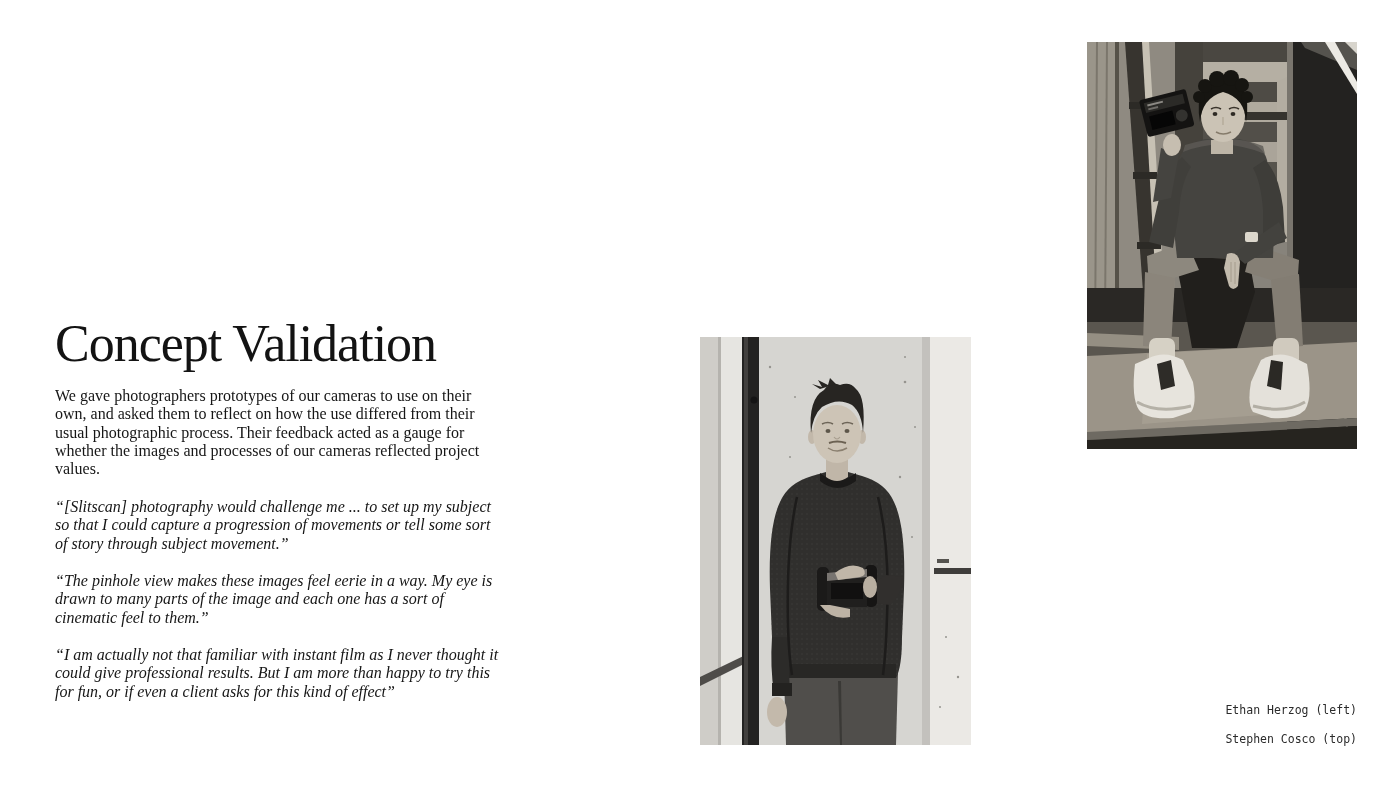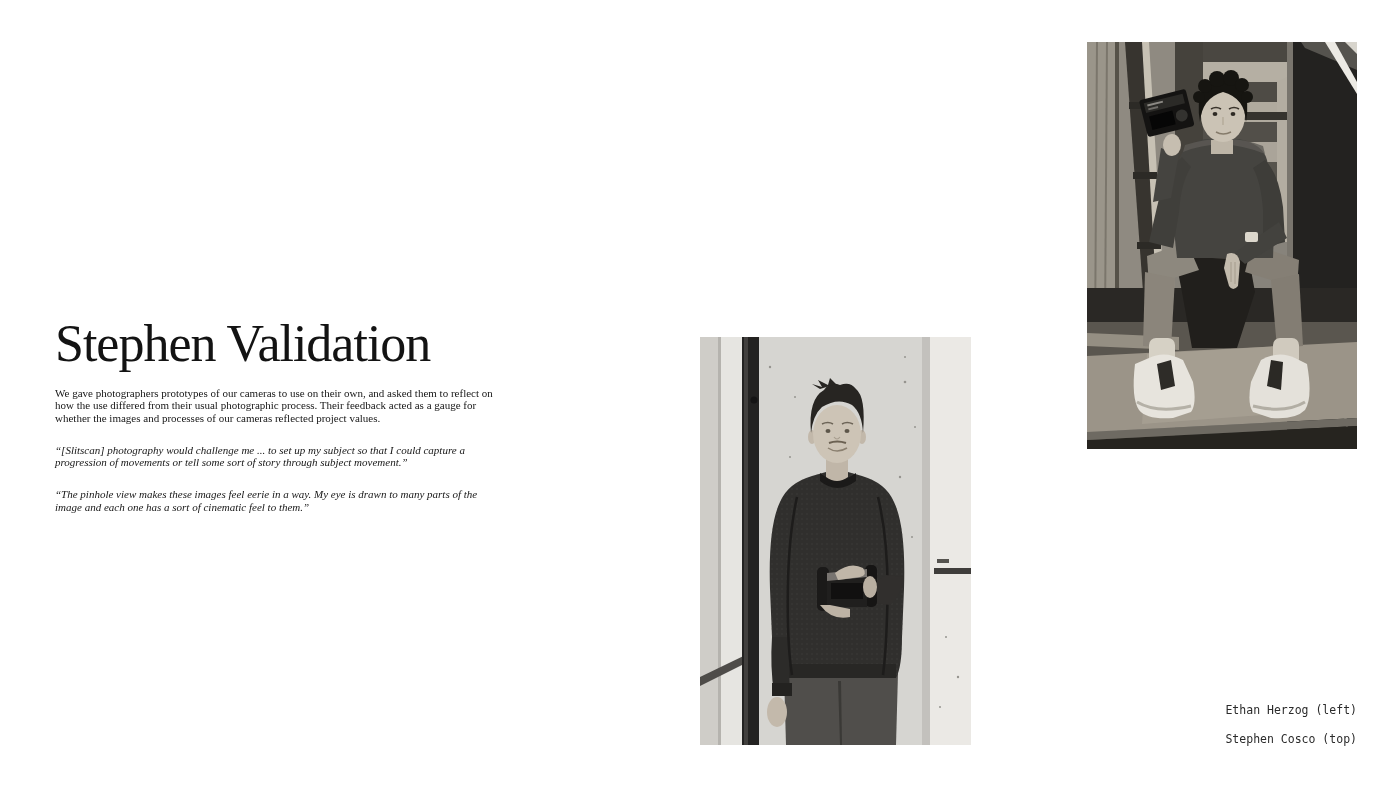--- a/index.html
+++ b/index.html
@@ -13,21 +13,21 @@
   
   .text-col{
     position:absolute;left:55px;top:314px;width:444px;
     color:#161616;
   }
   .text-col h1{
     font-size:52px;font-weight:normal;line-height:1.15;
     letter-spacing:-1px;margin:0 0 13px 0;color:#131313;
   }
   .text-col p{
-    font-size:11px;line-height:1.15;margin:0 0 19px 0;
+    font-size:16px;line-height:1.15;margin:0 0 19px 0;
   }
   .text-col p.quote{font-style:italic;}
   
   .photo{position:absolute;margin:0;padding:0;}
   .photo svg{display:block;width:100%;height:100%;}
   .photo-left{left:700px;top:337px;width:271px;height:408px;}
   .photo-top{left:1087px;top:42px;width:270px;height:407px;}
   
   .captions{
     position:absolute;right:43px;top:703px;
@@ -36,24 +36,25 @@
     font-size:11.5px;line-height:14px;color:#2b2b2b;margin-left:8px;
   }
   .caption + .caption{margin-top:15px;}
 </style>
 </head>
 <body>
 
 <div class="page">
 
   <section class="text-col">
-    <h1>Stephen Validation</h1>
+    <h1>Concept Validation</h1>
     <p>We gave photographers prototypes of our cameras to use on their own, and asked them to reflect on how the use differed from their usual photographic process. Their feedback acted as a gauge for whether the images and processes of our cameras reflected project values.</p>
     <p class="quote">“[Slitscan] photography would challenge me ... to set up my subject so that I could capture a progression of movements or tell some sort of story through subject movement.”</p>
     <p class="quote">“The pinhole view makes these images feel eerie in a way. My eye is drawn to many parts of the image and each one has a sort of cinematic feel to them.”</p>
+    <p class="quote">“I am actually not that familiar with instant film as I never thought it could give professional results. But I am more than happy to try this for fun, or if even a client asks for this kind of effect”</p>
   </section>
 
   <figure class="photo photo-left">
     <svg viewBox="0 0 271 408" preserveAspectRatio="none">
       <defs>
         <pattern id="knit" width="5" height="5" patternUnits="userSpaceOnUse">
           <circle cx="2" cy="2" r="1" fill="#3e3d3a"></circle>
         </pattern>
       </defs>
 

